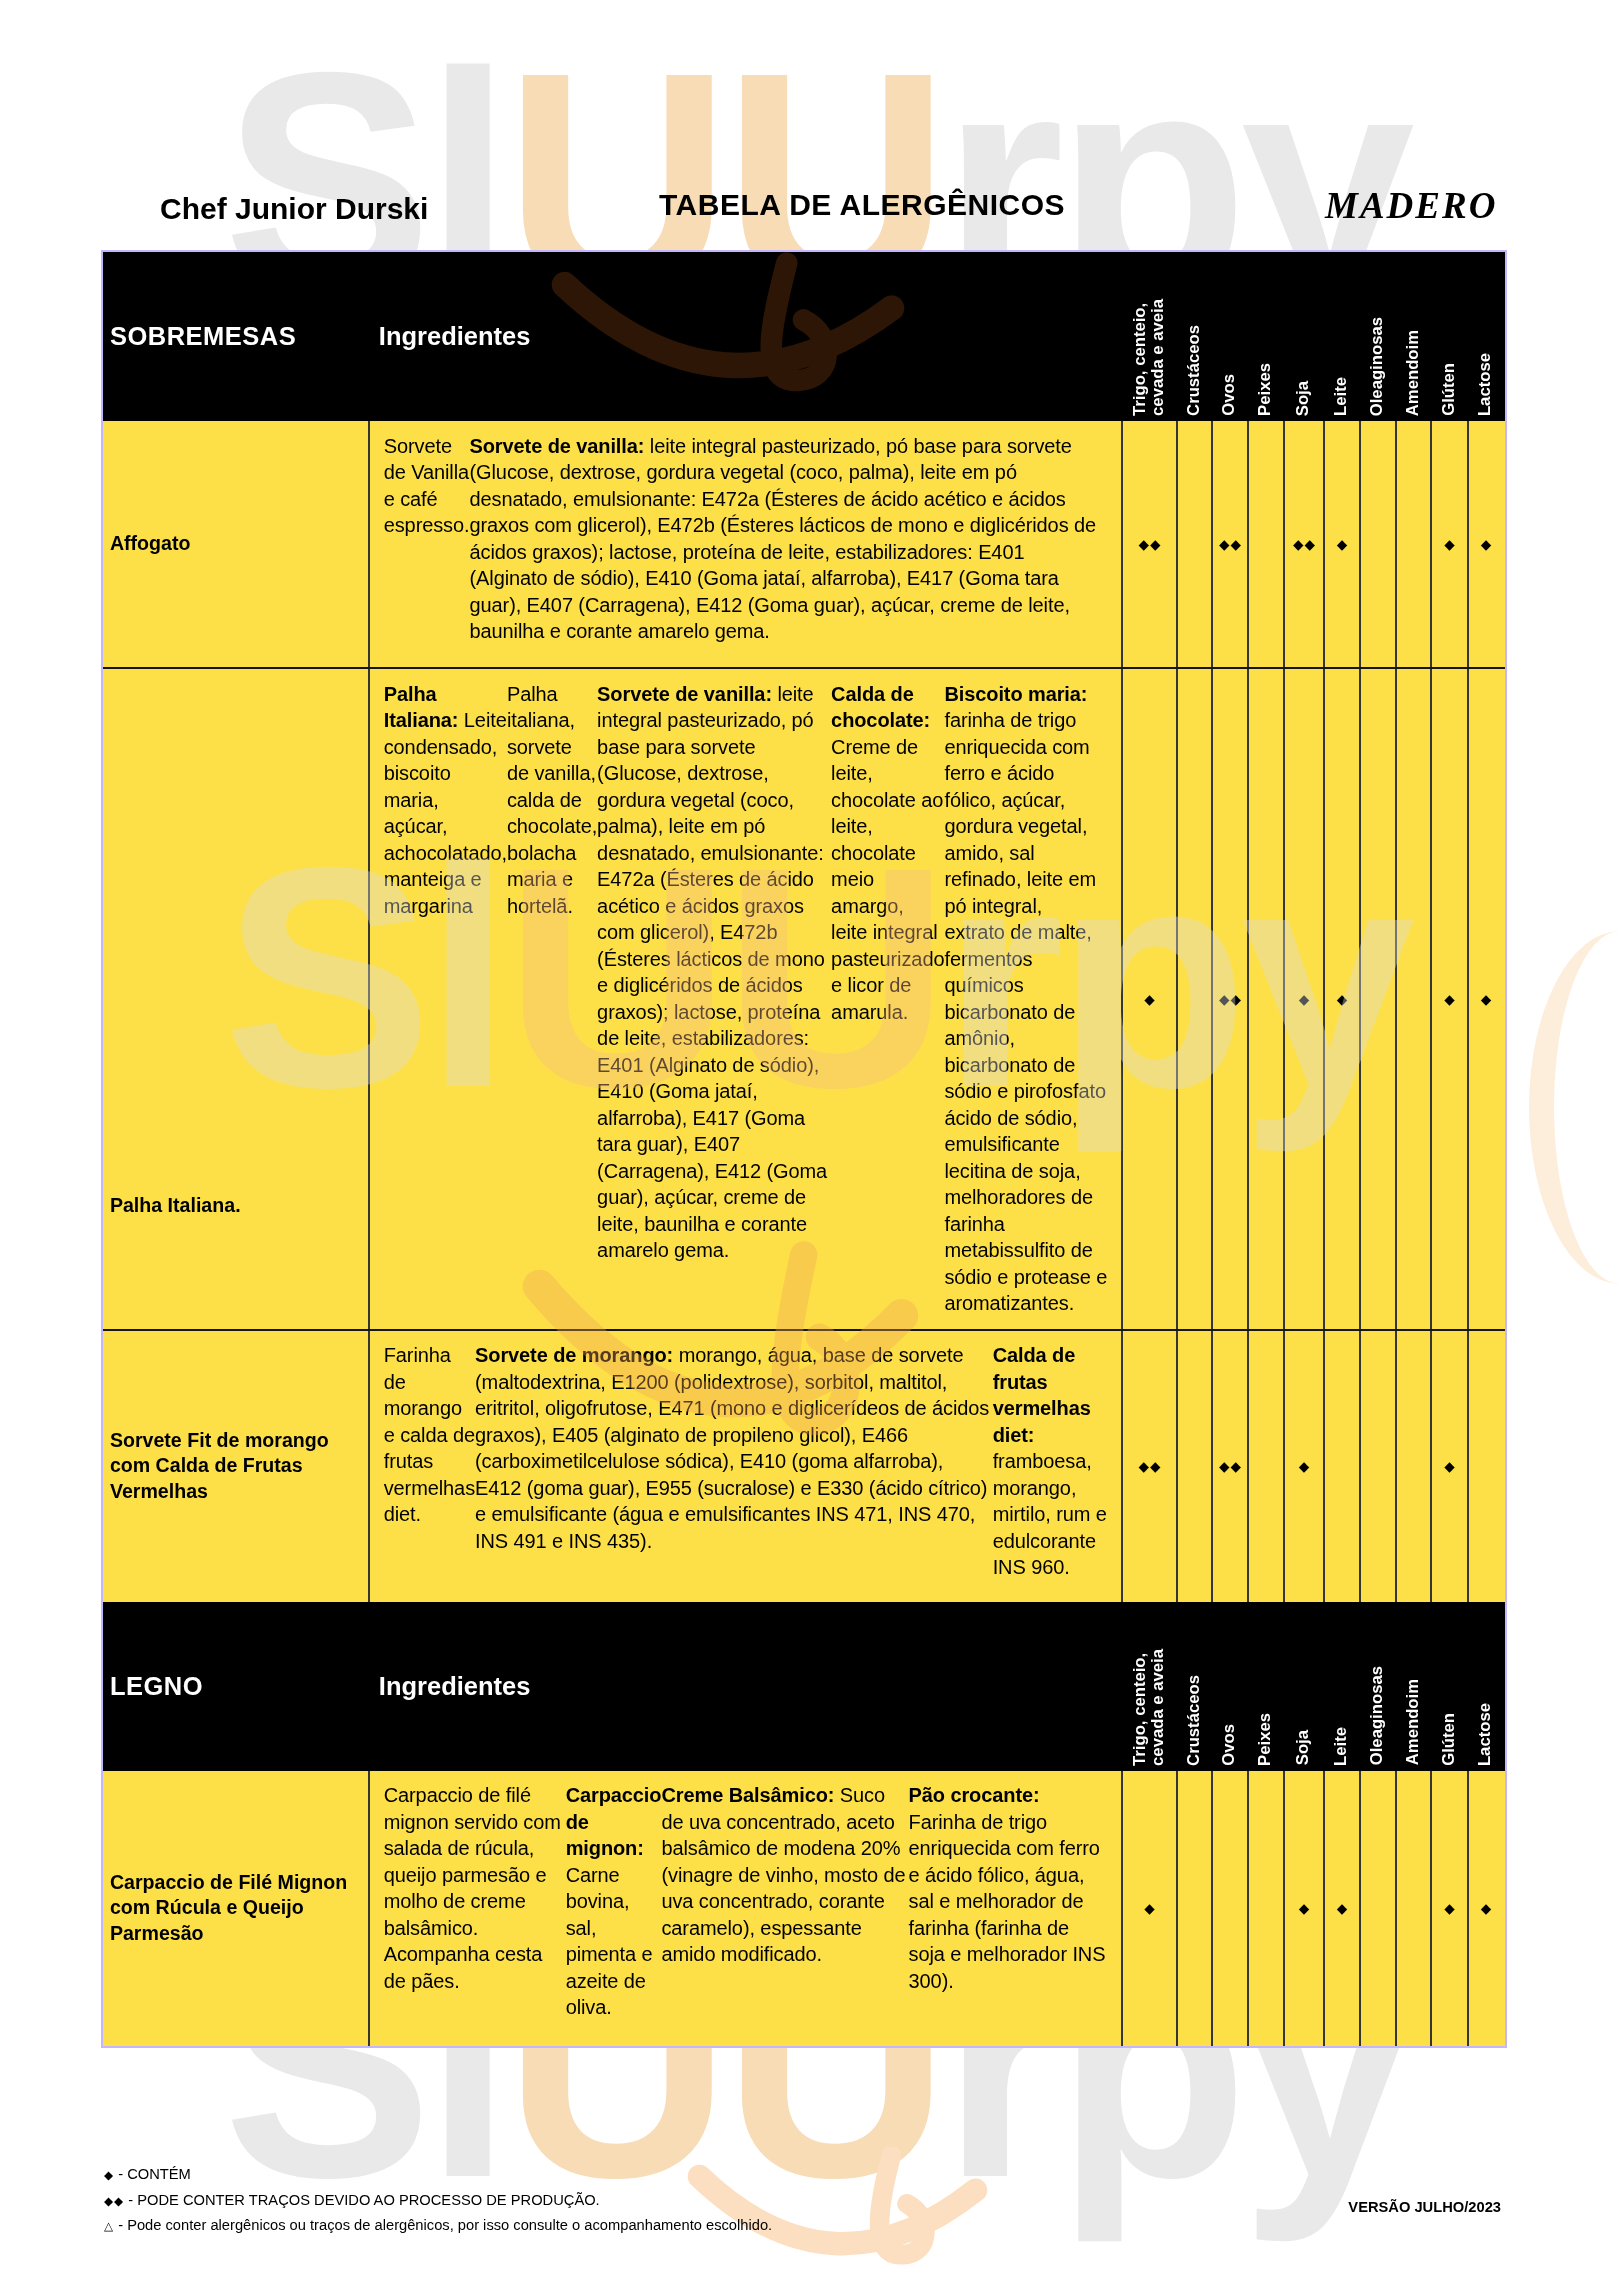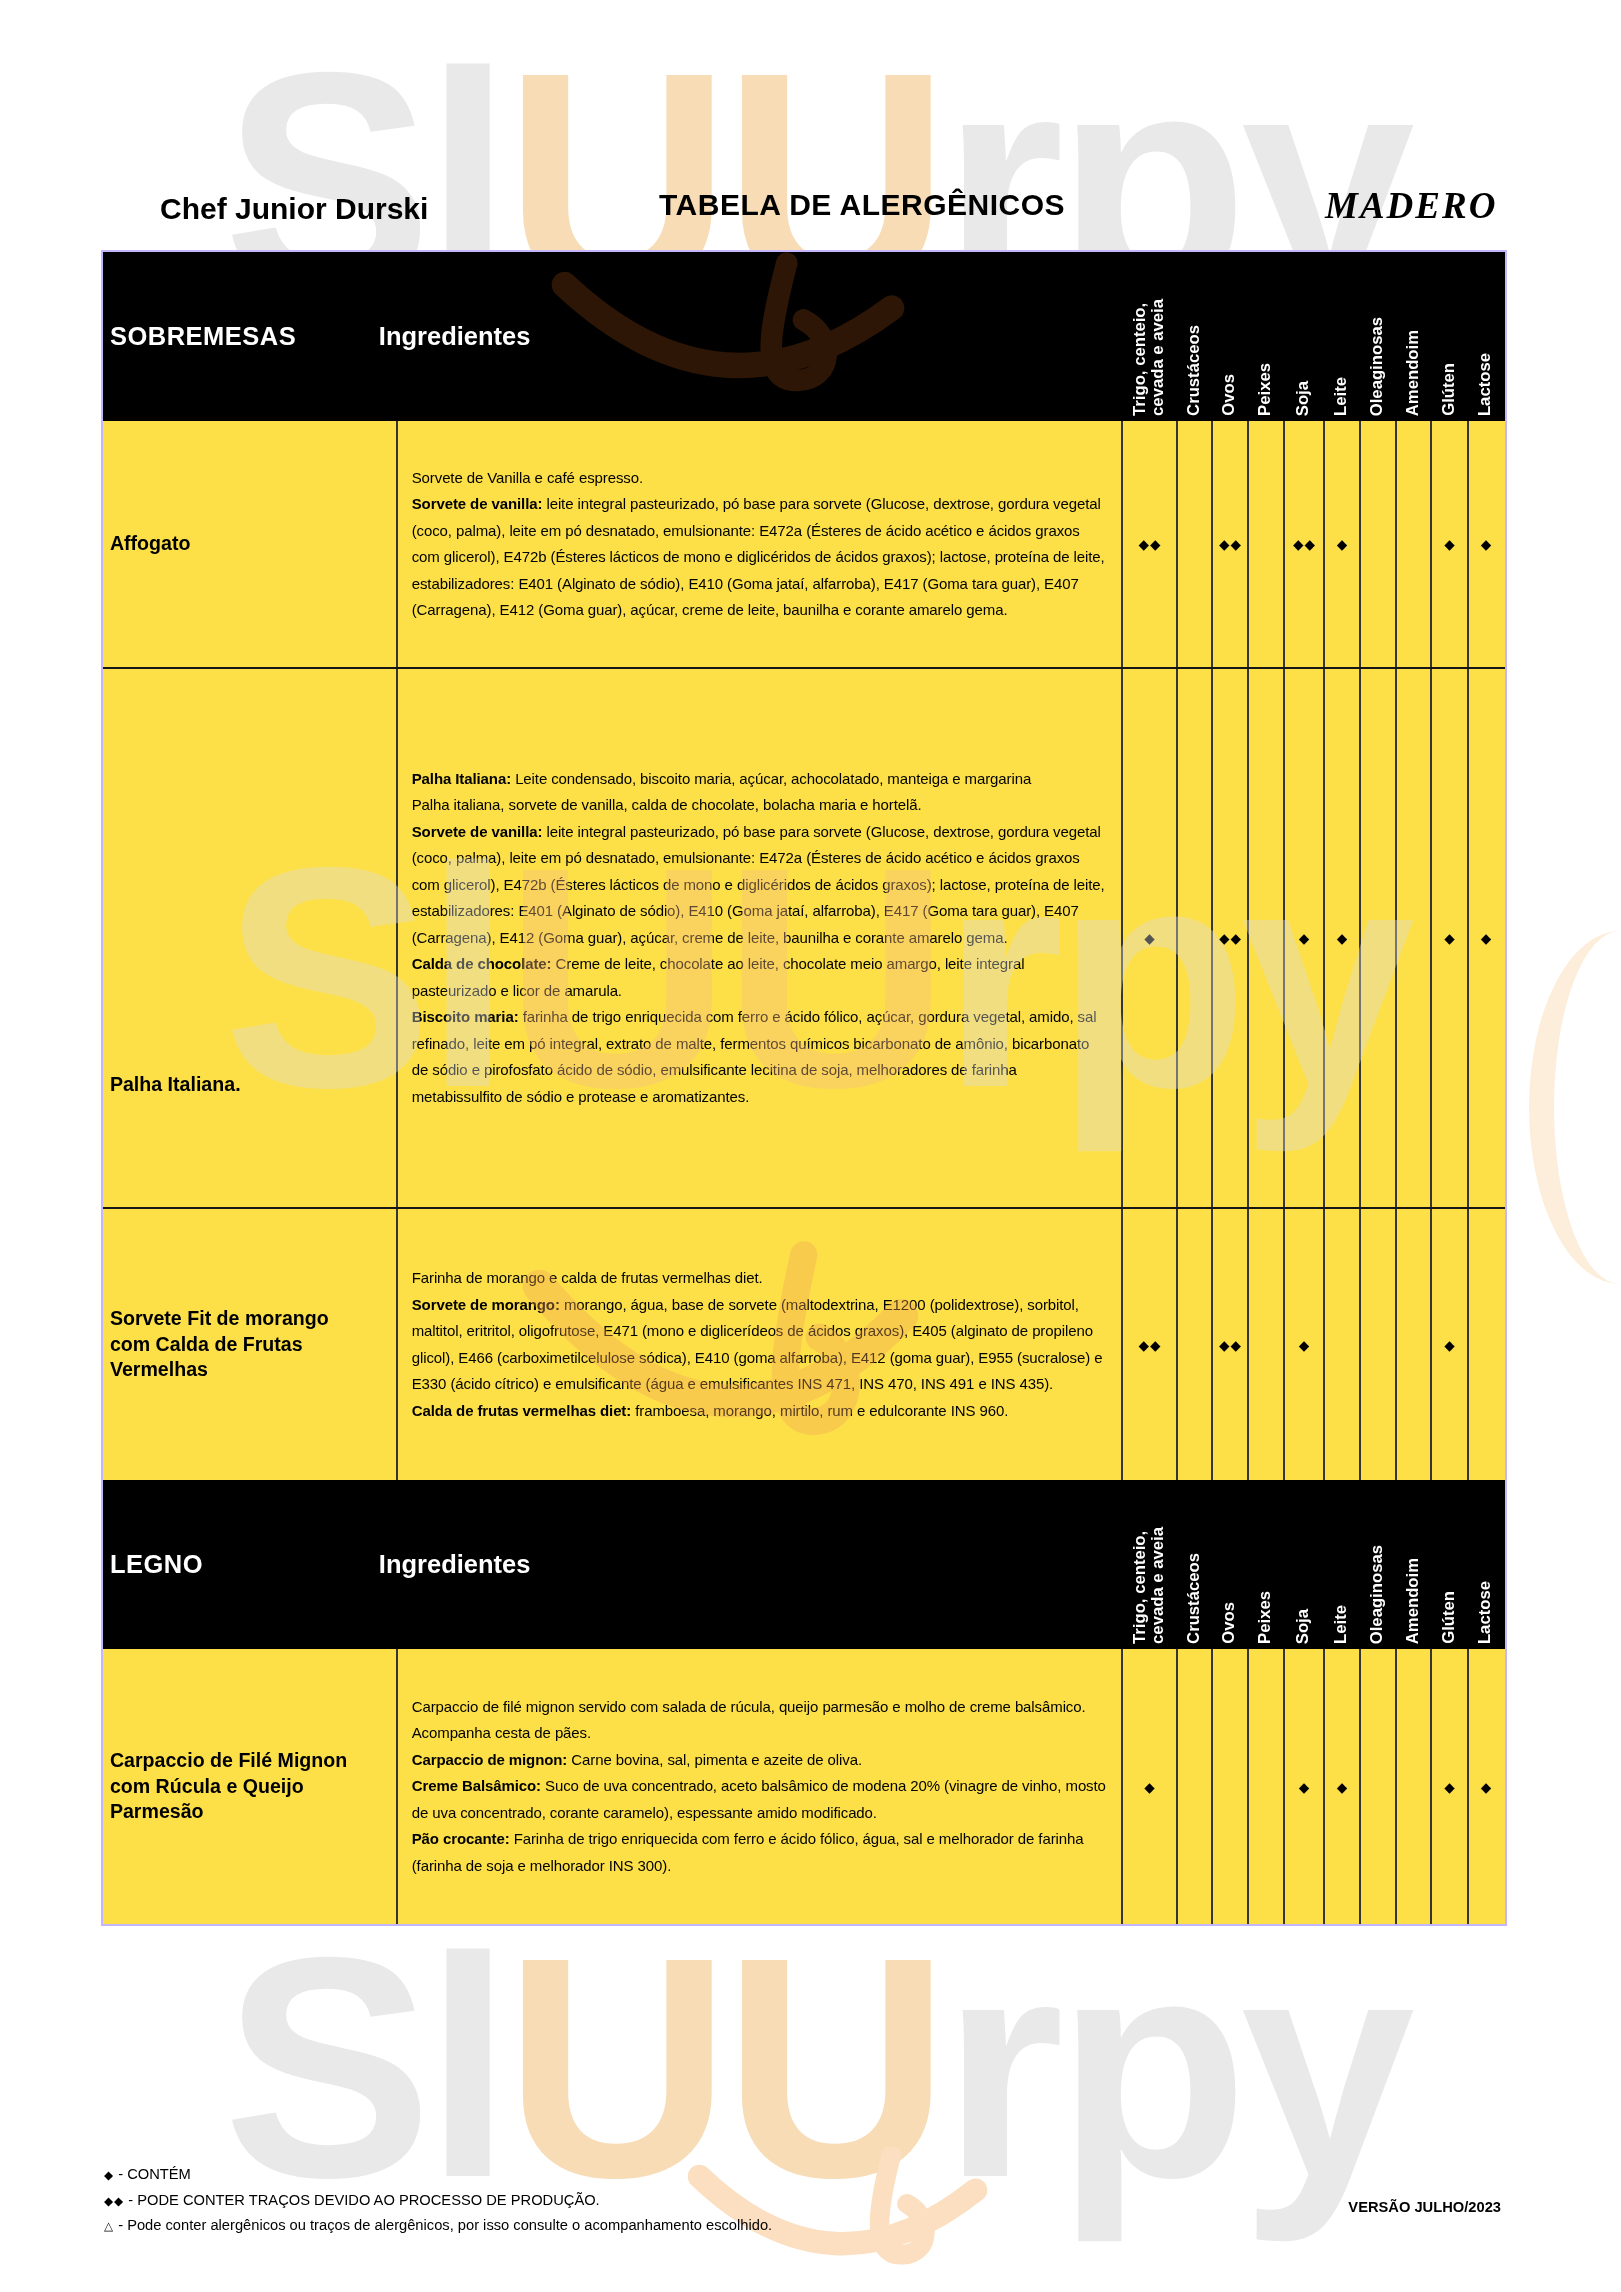--- a/index.html
+++ b/index.html
@@ -32,21 +32,21 @@
   .band .ing-label{display:flex;align-items:center;padding-left:10.8px;font-size:25.5px;font-weight:bold;}
   .bcell{display:flex;align-items:flex-end;justify-content:center;}
   .bcell span{writing-mode:vertical-rl;transform:rotate(180deg);white-space:pre;
               font-size:16.7px;font-weight:bold;line-height:17.6px;margin-bottom:4.9px;text-align:left;}
   .row{background:transparent;}
   .row + .row{border-top:2px solid #161616;}
   .row > div + div{border-left:2px solid #353535;}
   .row > .name{border-left:none;}
   .name{display:flex;align-items:center;padding:7.8px 5.9px 7.8px 6.9px;font-size:19.6px;font-weight:bold;line-height:25.5px;}
   .name.bottom{align-items:flex-end;padding-bottom:110px;}
-  .ing{display:flex;flex-direction:column;justify-content:center;padding:11.8px 13.7px;font-size:15px;line-height:26.5px;letter-spacing:-0.1px;margin-left:28px;}
+  .ing{display:flex;flex-direction:row;justify-content:center;padding:11.8px 13.7px;font-size:20px;line-height:26.5px;letter-spacing:-0.1px;}
   .para{margin:0;}
   .para b{letter-spacing:-0.1px;}
   .mcell{display:flex;align-items:center;justify-content:center;font-size:13.7px;letter-spacing:1px;text-indent:1px;}
 
   
   .legend{position:absolute;left:104px;top:2162px;z-index:4;font-size:14.7px;line-height:24.5px;}
   .legend .sym{font-size:11.8px;letter-spacing:1px;}
   .version{position:absolute;right:120px;top:2199px;font-size:14.7px;font-weight:bold;z-index:4;}
 </style>
 </head>

